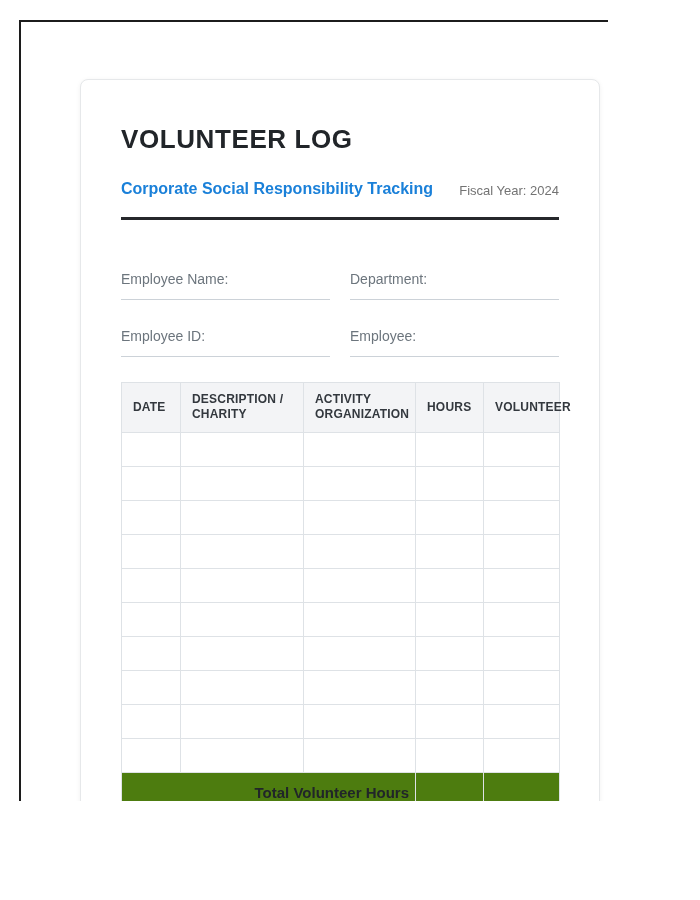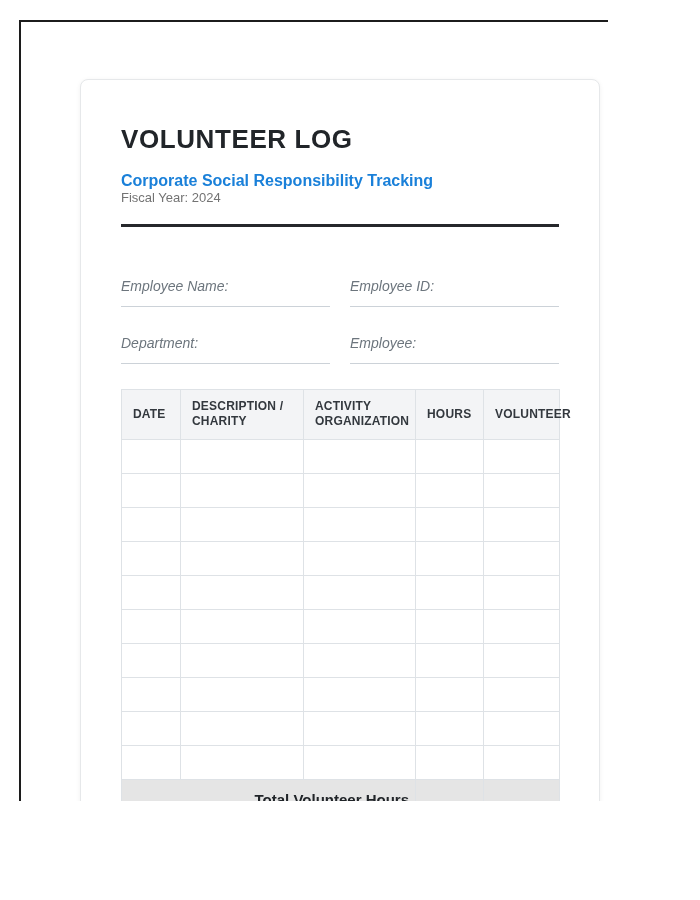--- a/index.html
+++ b/index.html
@@ -33,25 +33,24 @@
     padding: 45px 40px 40px 40px;
   }
   .doc-title {
     font-size: 26px;
     font-weight: 700;
     letter-spacing: 0.6px;
     color: #212529;
     line-height: 1.15;
   }
   .sub-row {
-    margin-top: 17px;
+    margin-top: 25px;
     display: flex;
     justify-content: space-between;
-    align-items: flex-start;
-    flex-direction: column;
+    align-items: flex-end;
   }
   .doc-subtitle {
     font-size: 16px;
     font-weight: 700;
     color: #1a80d9;
   }
   .fiscal-year {
     font-size: 13px;
     color: #737373;
   }
@@ -64,21 +63,20 @@
   .fields {
     margin-top: 50px;
     display: grid;
     grid-template-columns: 1fr 1fr;
     column-gap: 20px;
     row-gap: 27px;
   }
   .field {
     border-bottom: 1px solid #ccd2d8;
     padding-bottom: 11px;
-    font-style: italic;
   }
   .field-label {
     font-size: 14px;
     color: #6c757d;
     line-height: 1.15;
   }
   table.log {
     margin-top: 25px;
     width: 438px;
     border-collapse: collapse;
@@ -97,21 +95,21 @@
     letter-spacing: 0.2px;
     line-height: 1.3;
     padding: 9px 6px 9px 11px;
     height: 49px;
   }
   table.log tbody td {
     height: 34px;
     background: #ffffff;
   }
   table.log tfoot td {
-    background: #e5e5e5;
+    background: #4d7c0f;
   }
   td.total-label {
     text-align: right;
     font-size: 15px;
     font-weight: 700;
     color: #212529;
     padding: 11px 6px 11px 0;
   }
 </style>
 </head>
@@ -128,24 +126,24 @@
         <div class="fiscal-year">Fiscal Year: 2024</div>
       </div>
 
       <div class="rule"></div>
 
       <div class="fields">
         <div class="field">
           <span class="field-label">Employee Name:</span>
         </div>
         <div class="field">
+          <span class="field-label">Department:</span>
+        </div>
+        <div class="field">
           <span class="field-label">Employee ID:</span>
-        </div>
-        <div class="field">
-          <span class="field-label">Department:</span>
         </div>
         <div class="field">
           <span class="field-label">Employee:</span>
         </div>
       </div>
 
       <table class="log">
         <colgroup>
           <col style="width:59px">
           <col style="width:123px">

